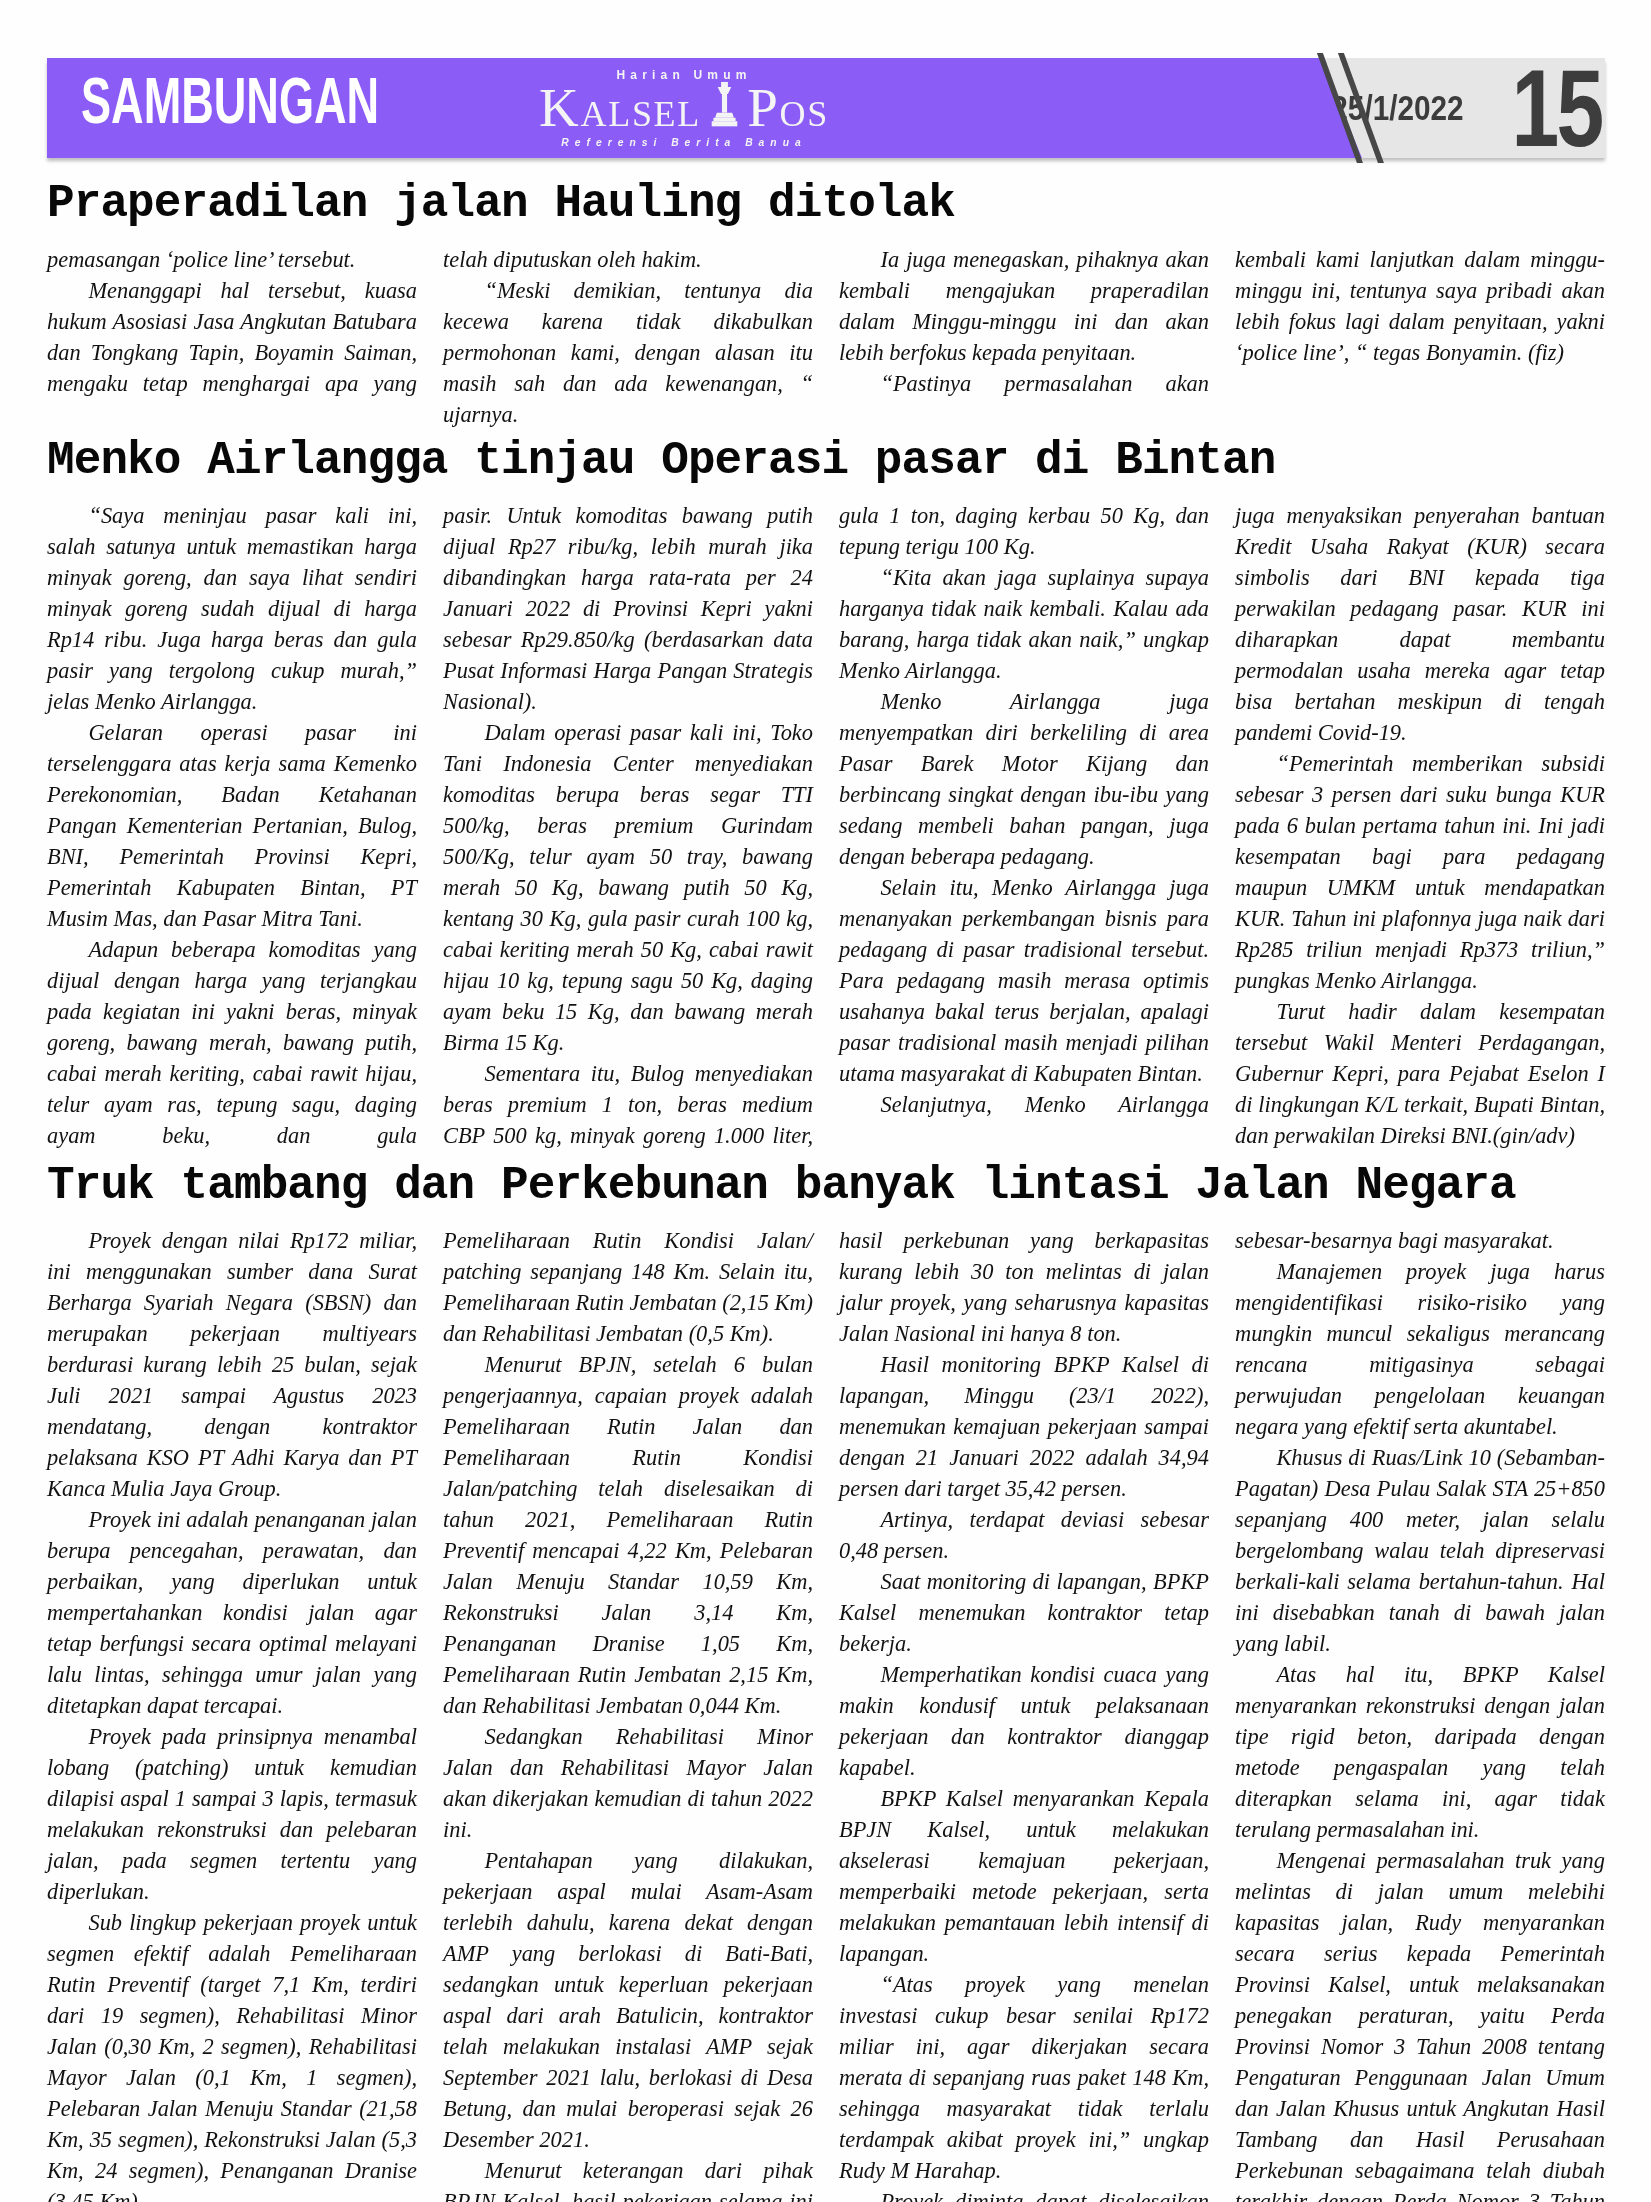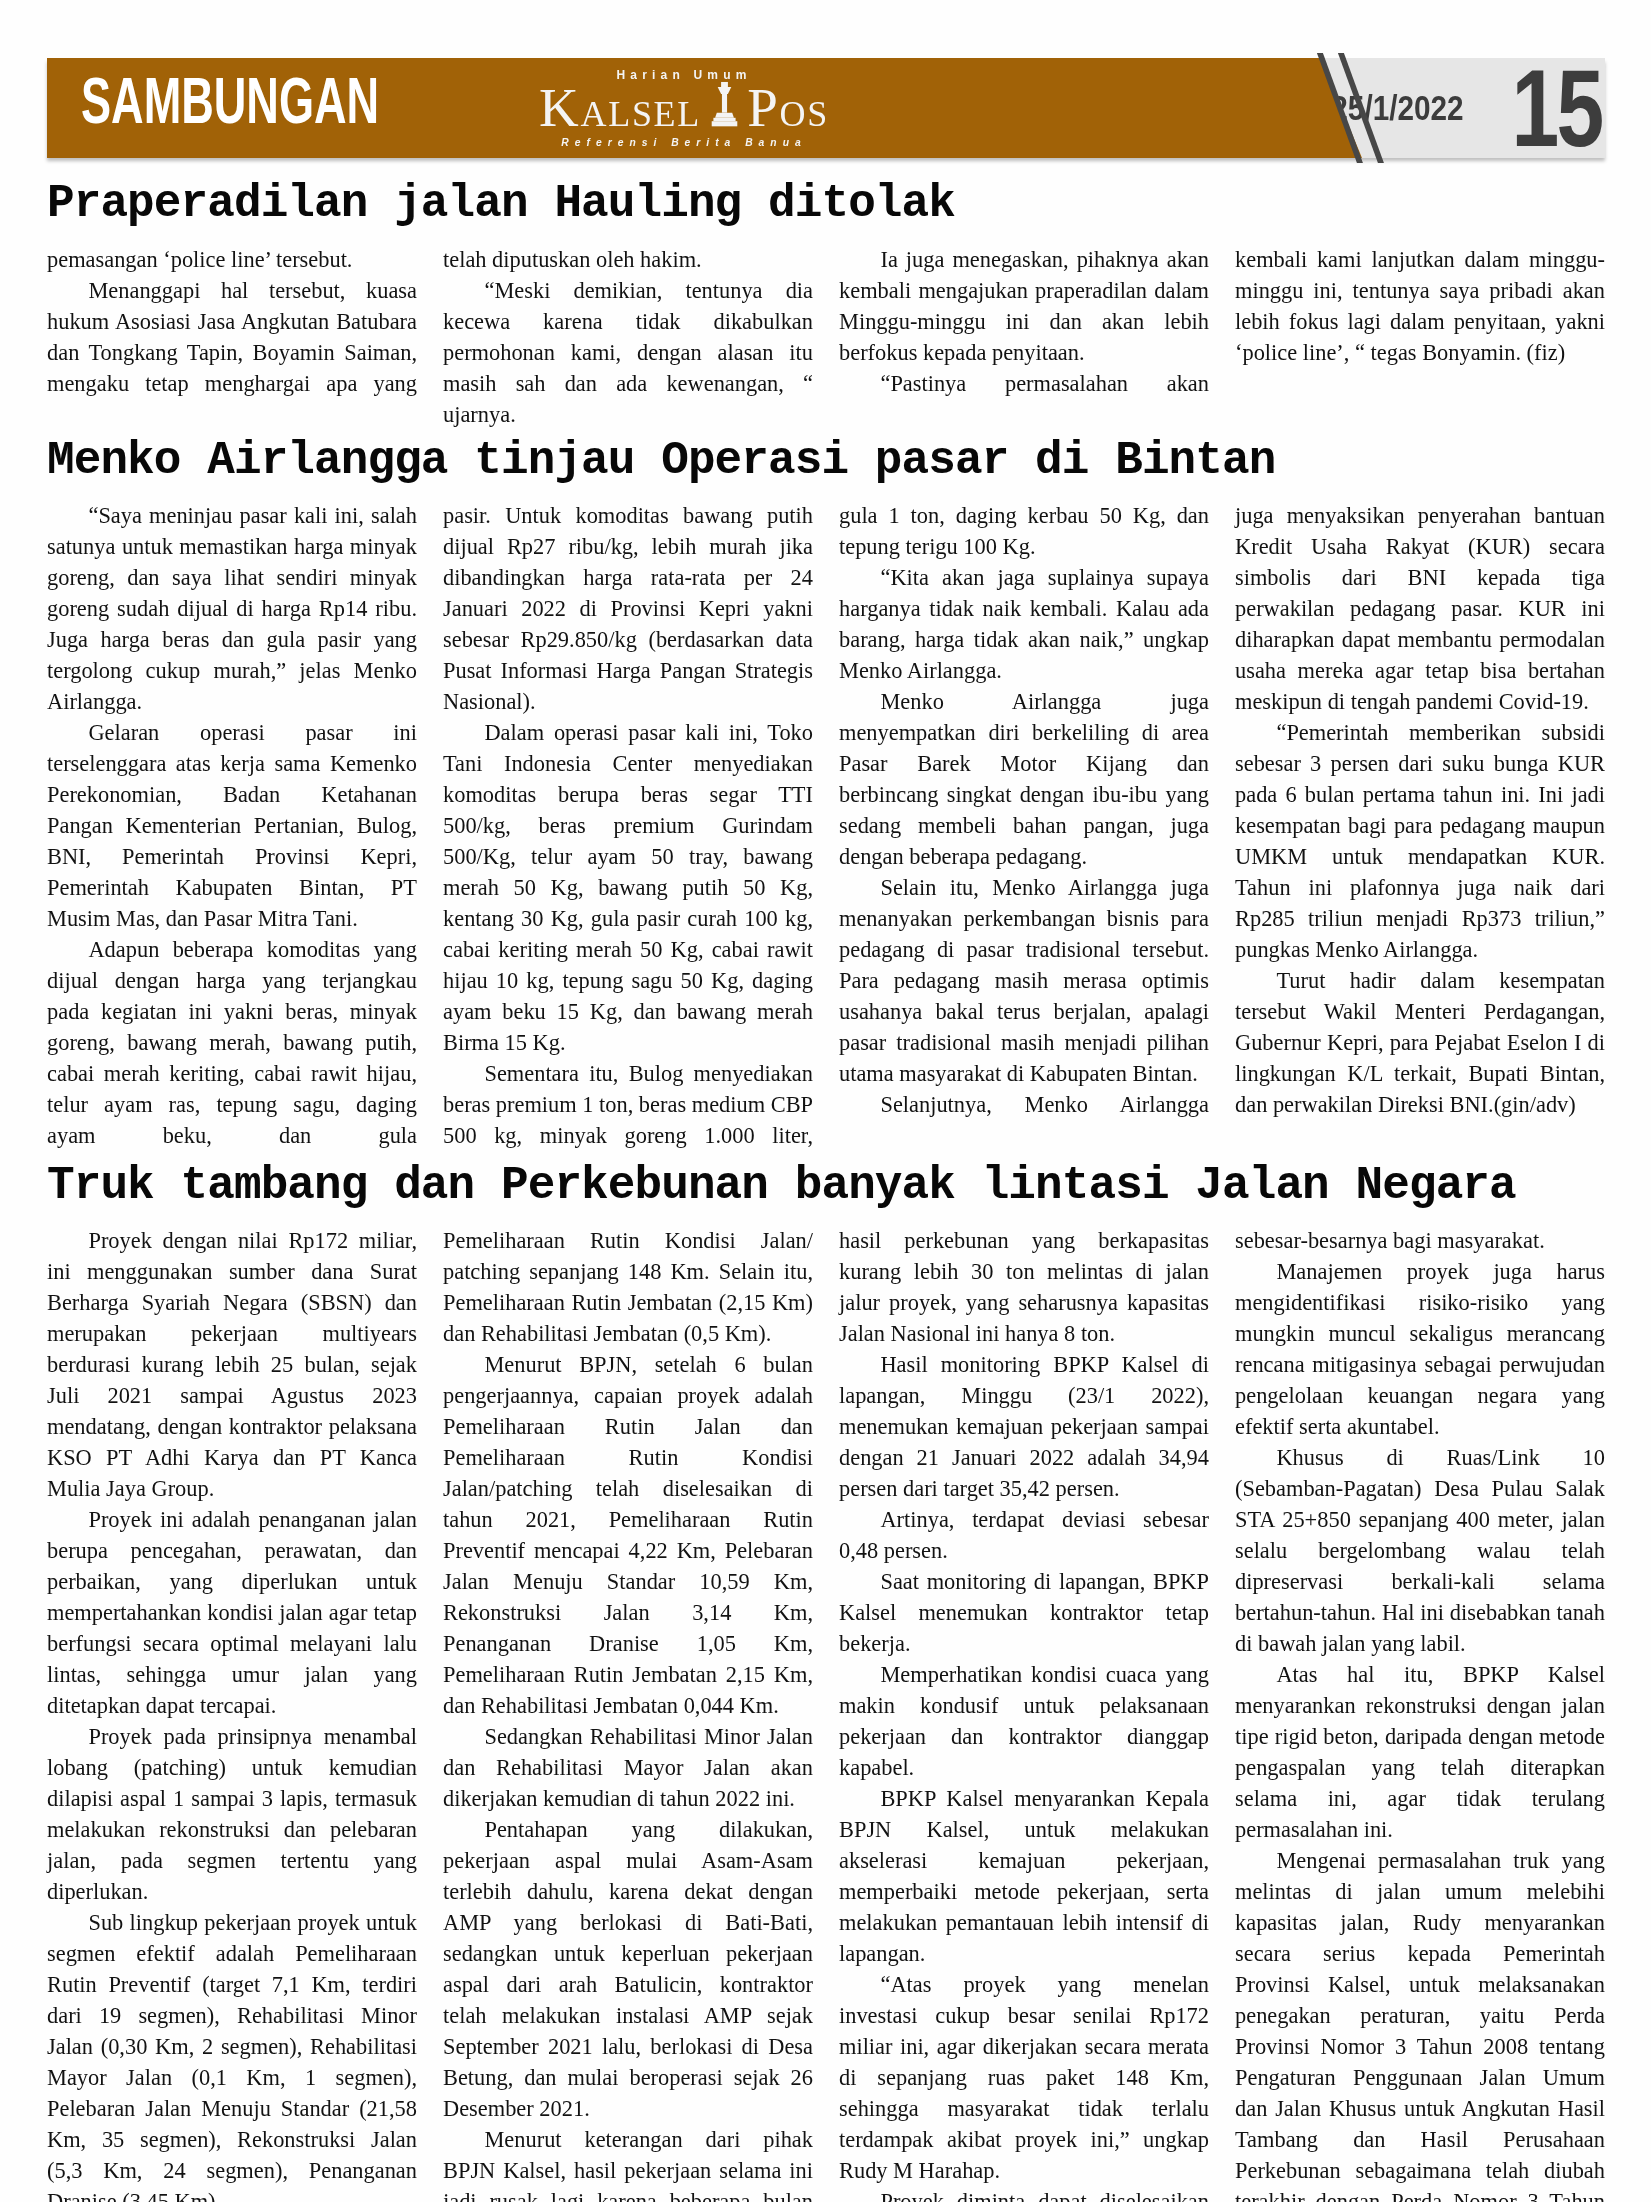--- a/index.html
+++ b/index.html
@@ -3,21 +3,21 @@
 <meta charset="utf-8">
 <style>
   html,body{margin:0;padding:0;}
   body{
     width:1652px;height:2203px;overflow:hidden;background:#fefefe;
     font-family:"Liberation Serif", serif;color:#101010;
   }
   
   .banner{
     position:relative;height:100px;margin:58px 47px 0 47px;
-    background:#a16207;box-shadow:0 4.3px 3.4px rgba(0,0,0,0.25);
+    background:#8b5cf6;box-shadow:0 4.3px 3.4px rgba(0,0,0,0.25);
   }
   .section-label{
     position:absolute;left:34px;top:15.5px;
     font-family:"Liberation Sans", sans-serif;font-weight:bold;
     font-size:55px;line-height:1;color:#ffffff;letter-spacing:0px;
     transform:scale(0.82,1.18);transform-origin:left center;
   }
   .masthead{
     position:absolute;left:0;right:284px;top:0;height:100%;
     display:flex;flex-direction:column;align-items:center;justify-content:center;
@@ -60,21 +60,21 @@
   }
   
   main{padding:0 47px;}
   .headline{
     font-family:Liberation Mono, monospace;font-weight:bold;color:#080808;
     font-size:46px;line-height:1.08;letter-spacing:-0.9px;margin:0;
   }
   .art1 .headline{margin:22.4px 0 13.8px 0;}
   .art2 .headline{margin:6.9px 0 13.8px 0;}
   .art3 .headline{margin:10.3px 0 13.8px 0;}
-  .cols{display:flex;gap:26px;}
+  .cols{display:flex;gap:26px;font-style:italic;}
   .col{flex:1 1 0;min-width:0;}
   .col p{
     margin:0;font-size:22.4px;line-height:31px;text-align:justify;
     text-indent:1.85em;color:#121212;
   }
   .col p.cont{text-indent:0;}
   .col p.flow{text-align-last:justify;}
 </style>
 </head>
 <body>

